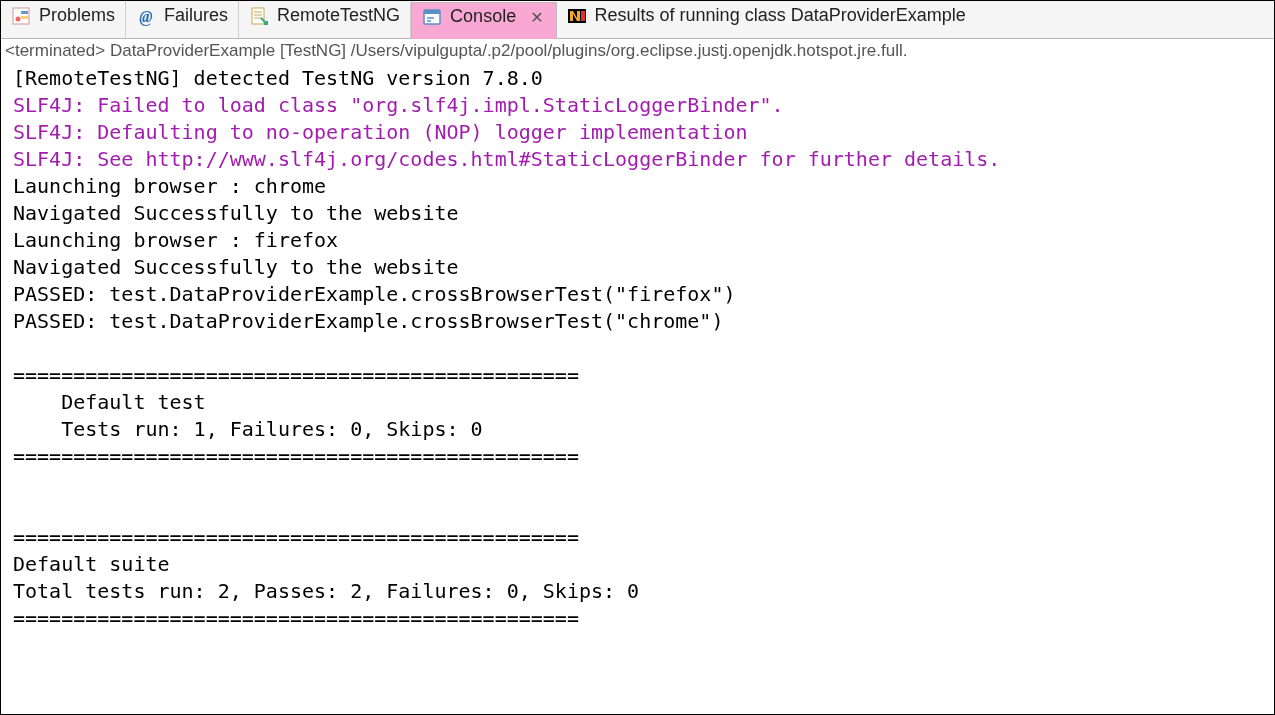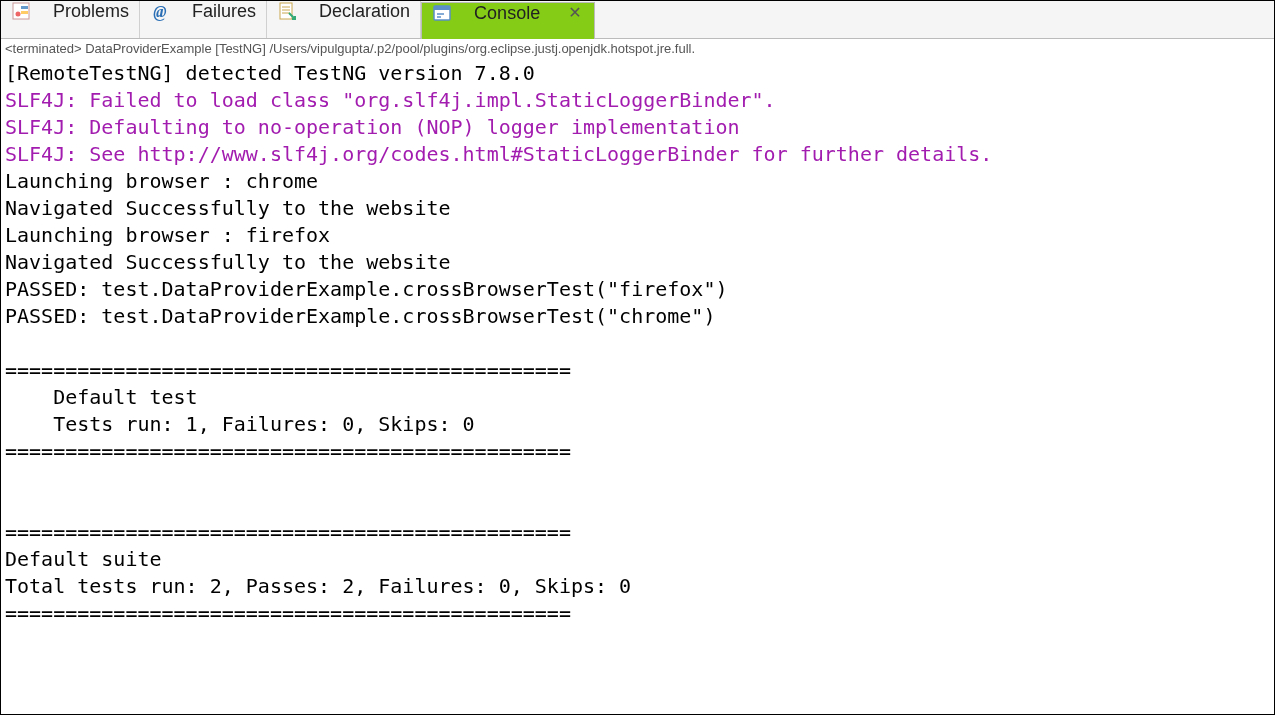--- a/index.html
+++ b/index.html
@@ -13,63 +13,63 @@
   }
   .tabbar {
     display: flex;
     align-items: stretch;
     height: 38px;
     border-bottom: 1px solid #bbb;
     background: #f5f5f5;
   }
   .tab {
     display: flex;
-    align-items: flex-start;
-    padding: 0 10px;
-    gap: 22px;
+    align-items: flex-end;
+    padding: 12px 10px;
+    gap: 8px;
     border-right: 1px solid #d0d0d0;
     background: #f5f5f5;
     cursor: default;
     font-size: 18px;
     color: #222;
   }
   .tab.active {
-    background: #84cc16;
+    background: #f9a8d4;
     border-top: 1px solid #bbb;
     border-left: 1px solid #bbb;
     border-right: 1px solid #bbb;
     position: relative;
     top: 1px;
   }
   .tab .icon {
     width: 20px;
     height: 20px;
     display: inline-flex;
     align-items: center;
     justify-content: center;
   }
   .tab .close {
     font-size: 16px;
     color: #555;
     margin-left: 4px;
     padding: 0 2px;
   }
   .status-line {
-    font-size: 13px;
+    font-size: 17px;
     color: #555;
     padding: 2px 4px;
     white-space: nowrap;
     overflow: hidden;
     font-family: -apple-system, sans-serif;
   }
   .console {
     font-family: "Menlo", "Monaco", "Consolas", monospace;
     font-size: 20px;
     line-height: 1.35;
-    padding: 2px 4px;
+    padding: 2px 12px;
     white-space: pre;
     color: #000;
     font-weight: 500;
   }
   .console .err { color: #a21caf; }
   
   .icon svg { width: 20px; height: 20px; }
 </style>
 </head>
 <body>
@@ -97,33 +97,43 @@
   <div class="tab">
     <span class="icon">
       <svg viewBox="0 0 20 20">
           <rect x="3" y="2" width="12" height="16" fill="#fff" stroke="#c8a850" stroke-width="1"></rect>
           <line x1="5" y1="6" x2="13" y2="6" stroke="#c8a850"></line>
           <line x1="5" y1="9" x2="13" y2="9" stroke="#c8a850"></line>
           <line x1="5" y1="12" x2="13" y2="12" stroke="#c8a850"></line>
           <path d="M12 12 L18 18 M15 18 L18 18 L18 15" stroke="#3a7" stroke-width="2" fill="none"></path>
         </svg>
     </span>
-    <span>Declaration</span>
+    <span>RemoteTestNG</span>
   </div>
   <div class="tab active">
     <span class="icon">
       <svg viewBox="0 0 20 20">
           <rect x="2" y="3" width="16" height="14" rx="1" fill="#fff" stroke="#5a8fc7" stroke-width="1.5"></rect>
           <rect x="2" y="3" width="16" height="4" fill="#5a8fc7"></rect>
           <line x1="5" y1="11" x2="12" y2="11" stroke="#5a8fc7" stroke-width="1.5"></line>
           <line x1="5" y1="14" x2="9" y2="14" stroke="#5a8fc7" stroke-width="1.5"></line>
         </svg>
     </span>
     <span>Console</span>
     <span class="close">✕</span>
   </div>
+  <div class="tab" style="border-right:none; flex:1;">
+    <span class="icon">
+      <svg viewBox="0 0 20 20">
+          <rect x="1" y="3" width="18" height="14" fill="#000"></rect>
+          <path d="M3 15 L3 5 L6 5 L10 12 L10 5 L13 5 L13 15 L10 15 L6 8 L6 15 Z" fill="#f5a623"></path>
+          <rect x="14" y="5" width="4" height="10" fill="#d33"></rect>
+        </svg>
+    </span>
+    <span>Results of running class DataProviderExample</span>
+  </div>
 </div>
 
 <div class="status-line">
   <span>&lt;terminated&gt; DataProviderExample [TestNG] /Users/vipulgupta/.p2/pool/plugins/org.eclipse.justj.openjdk.hotspot.jre.full.</span>
 </div>
 
 <div class="console" id="console-out"><div>[RemoteTestNG] detected TestNG version 7.8.0</div><div class="err">SLF4J: Failed to load class "org.slf4j.impl.StaticLoggerBinder".</div><div class="err">SLF4J: Defaulting to no-operation (NOP) logger implementation</div><div class="err">SLF4J: See http://www.slf4j.org/codes.html#StaticLoggerBinder for further details.</div><div>Launching browser : chrome</div><div>Navigated Successfully to the website</div><div>Launching browser : firefox</div><div>Navigated Successfully to the website</div><div>PASSED: test.DataProviderExample.crossBrowserTest("firefox")</div><div>PASSED: test.DataProviderExample.crossBrowserTest("chrome")</div><div>&nbsp;</div><div>===============================================</div><div>    Default test</div><div>    Tests run: 1, Failures: 0, Skips: 0</div><div>===============================================</div><div>&nbsp;</div><div>&nbsp;</div><div>===============================================</div><div>Default suite</div><div>Total tests run: 2, Passes: 2, Failures: 0, Skips: 0</div><div>===============================================</div></div>
 
 </body></html>

